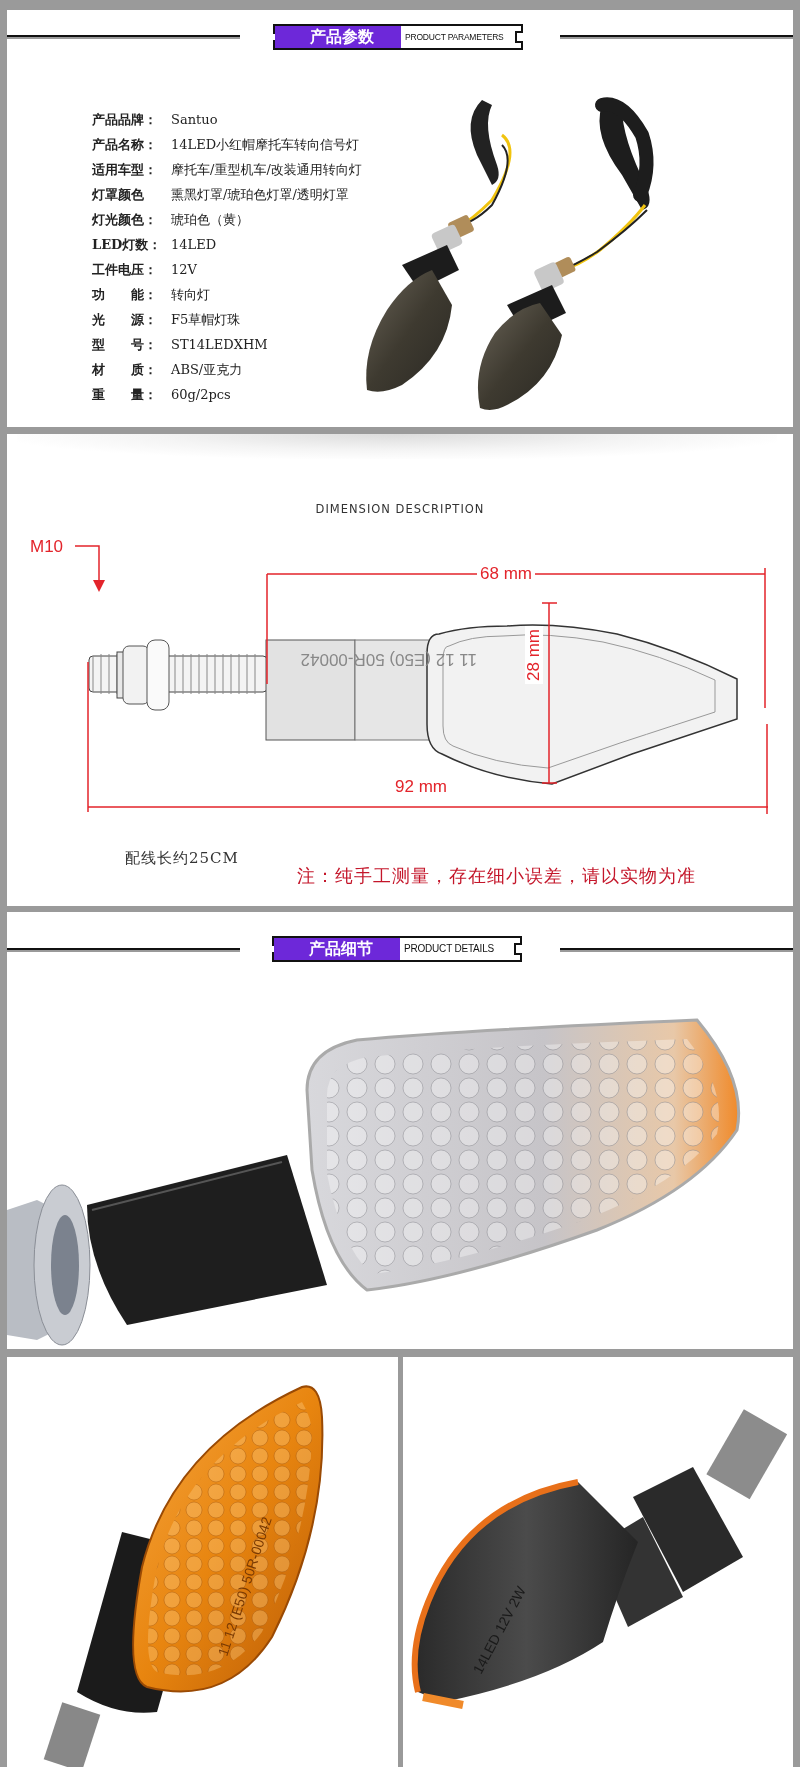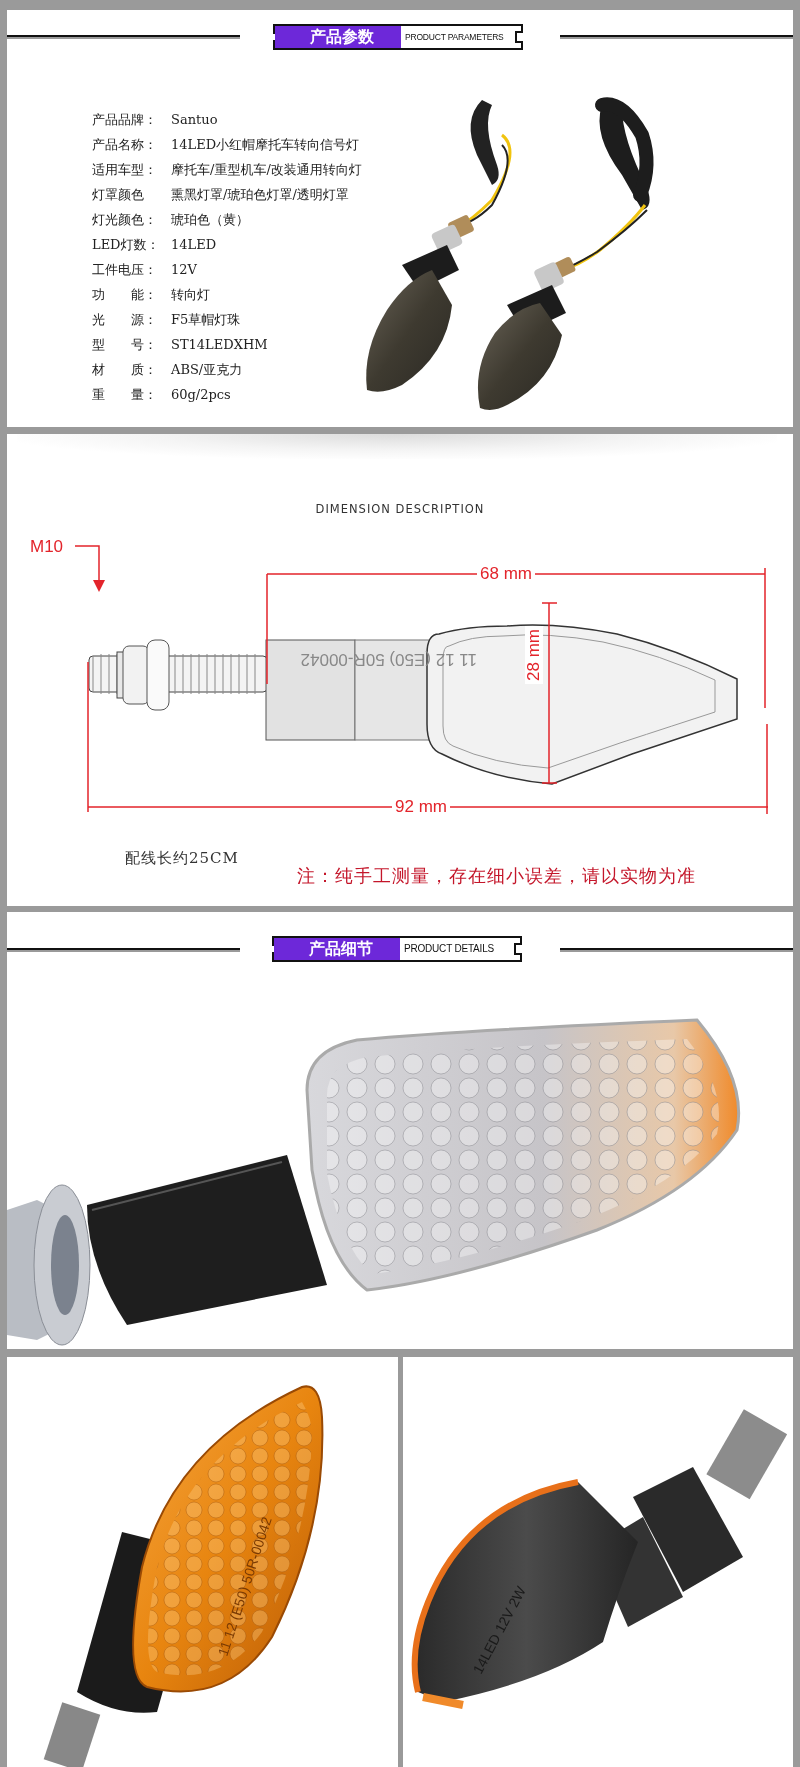--- a/index.html
+++ b/index.html
@@ -13,21 +13,21 @@
   .hdr-bar { position: absolute; height: 26px; width: 250px; border: 2px solid #111; background: #fff; }
   .hdr-black { position: absolute; left: 0; top: 0; bottom: 0; width: 126px; background: #6d28d9; color: #fff;
     font-family: "DejaVu Sans", sans-serif; font-weight: bold; font-size: 16px; line-height: 22px; text-align: center; padding-left: 8px; }
   .hdr-notch-l { position: absolute; left: -2px; top: 6px; width: 8px; height: 10px; background: #fff; border: 2px solid #111; border-left: none; }
   .hdr-en { position: absolute; left: 130px; top: 0; bottom: 0; right: 10px; font-family: "Liberation Sans", sans-serif;
     font-size: 8.5px; line-height: 22px; color: #111; letter-spacing: -0.2px; }
   .hdr-notch-r { position: absolute; right: -2px; top: 5px; width: 8px; height: 12px; background: #fff; border: 2px solid #111; border-right: none; }
 
   
   .param-row { position: absolute; left: 85px; height: 20px; font-family: "DejaVu Serif", serif; font-size: 13px; color: #222; white-space: nowrap; }
-  .param-label { display: inline-block; width: 79px; }
+  .param-label { display: inline-block; width: 79px; font-weight: bold; }
   .param-val { display: inline-block; }
 
   
   .dim-title { position: absolute; left: 0; right: 0; text-align: center; font-family: "DejaVu Sans", sans-serif; font-size: 21px; color: #222; letter-spacing: 3px; }
   .dim-sub { position: absolute; left: 0; right: 0; text-align: center; font-family: "DejaVu Sans", sans-serif; font-size: 11.5px; color: #333; letter-spacing: 1px; }
   .dim-label { position: absolute; font-family: "Liberation Sans", sans-serif; font-size: 17px; color: #e3242b; background: #fff; padding: 0 3px; line-height: 18px; }
   .wire-note { position: absolute; font-family: "DejaVu Serif", serif; font-size: 15px; color: #333; letter-spacing: 1px; }
   .warn-note { position: absolute; font-family: "DejaVu Serif", serif; font-size: 18px; color: #c4162a; letter-spacing: 1px; }
 </style>
 </head>
@@ -115,21 +115,21 @@
       <path d="M260 140 l0 110 M260 140 l498 0 M758 134 l0 140"></path>
 
       <path d="M81 228 l0 150 M81 373 l680 0 M760 290 l0 90"></path>
 
       <path d="M542 169 l0 180 M535 169 l15 0 M535 349 l15 0"></path>
     </g>
     <path d="M86 146 l12 0 l-6 12 z" fill="#e3242b"></path>
   </svg>
   <div class="dim-label" style="left:20px; top:104px;">M10</div>
   <div class="dim-label" style="left:470px; top:131px;">68 mm</div>
-  <div class="dim-label" style="left:385px; top:364px;text-align:center;">92 mm</div>
+  <div class="dim-label" style="left:385px; top:344px;text-align:center;">92 mm</div>
   <div class="dim-label" style="left:518px; top:250px; transform: rotate(-90deg); transform-origin: left top;">28 mm</div>
 
   <div class="wire-note" style="left:118px; top:415px;text-align:center;">配线长约25CM</div>
   <div class="warn-note" style="left:290px; top:430px;">注：纯手工测量，存在细小误差，请以实物为准</div>
 </div>
 
 <div class="panel" style="left:7px; top:912px; width:786px; height:437px;">
   <div class="hdr-line" style="left:0; top:36px; width:233px;"></div>
   <div class="hdr-line" style="left:553px; top:36px; width:233px;"></div>
   <div class="hdr-bar" style="left:265px; top:24px;">

